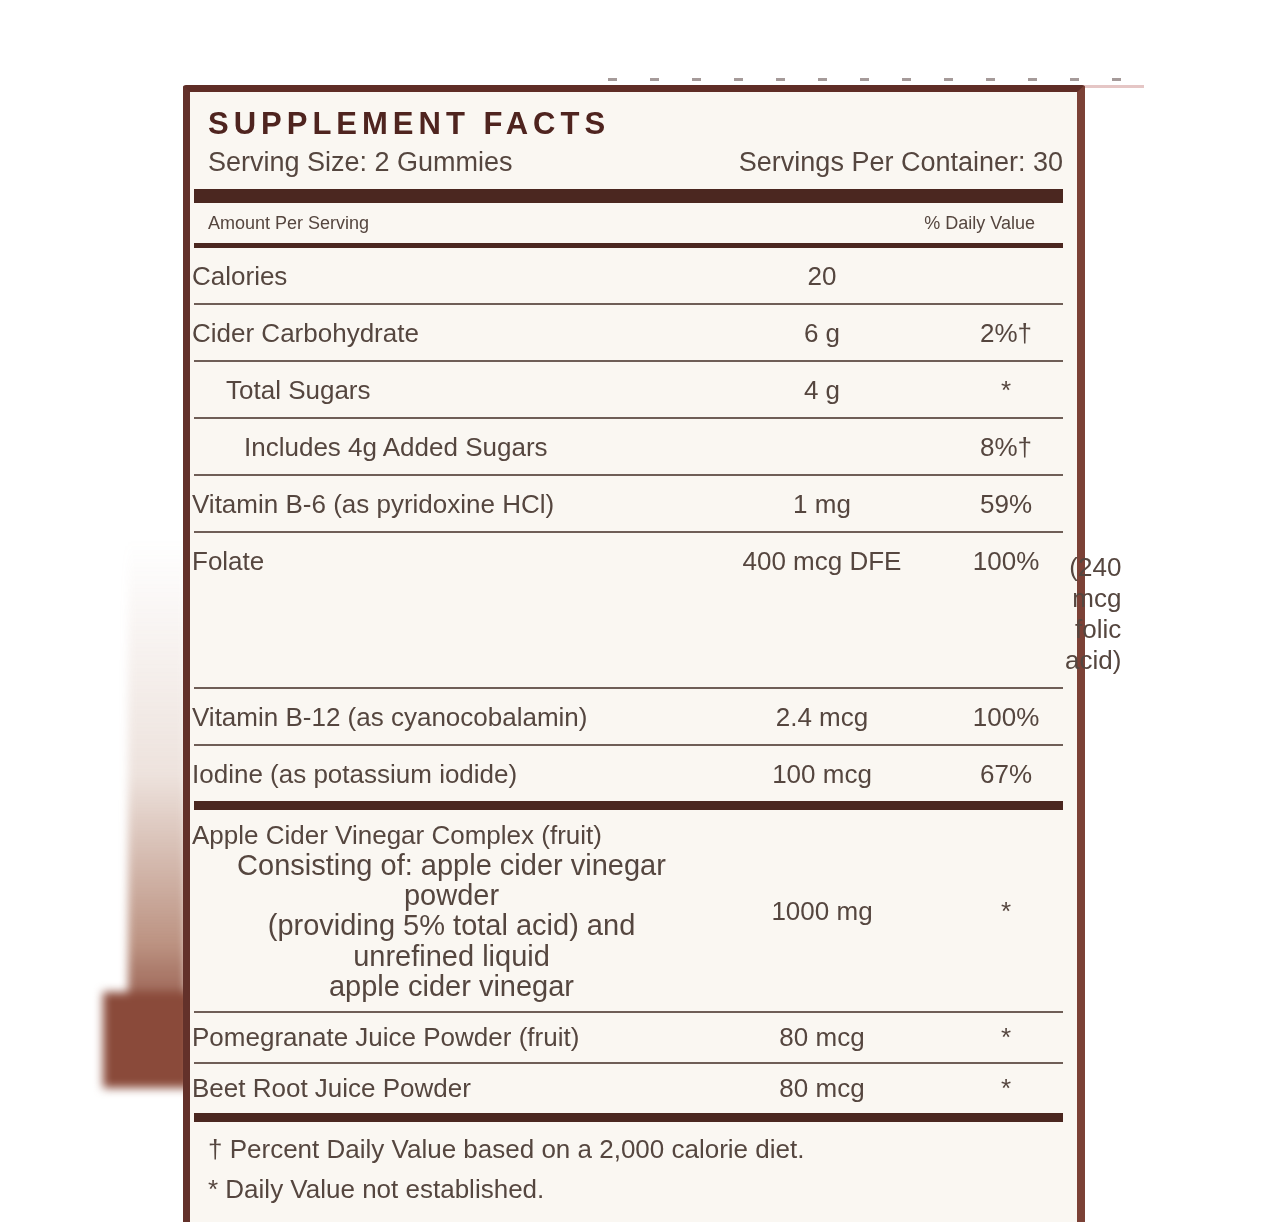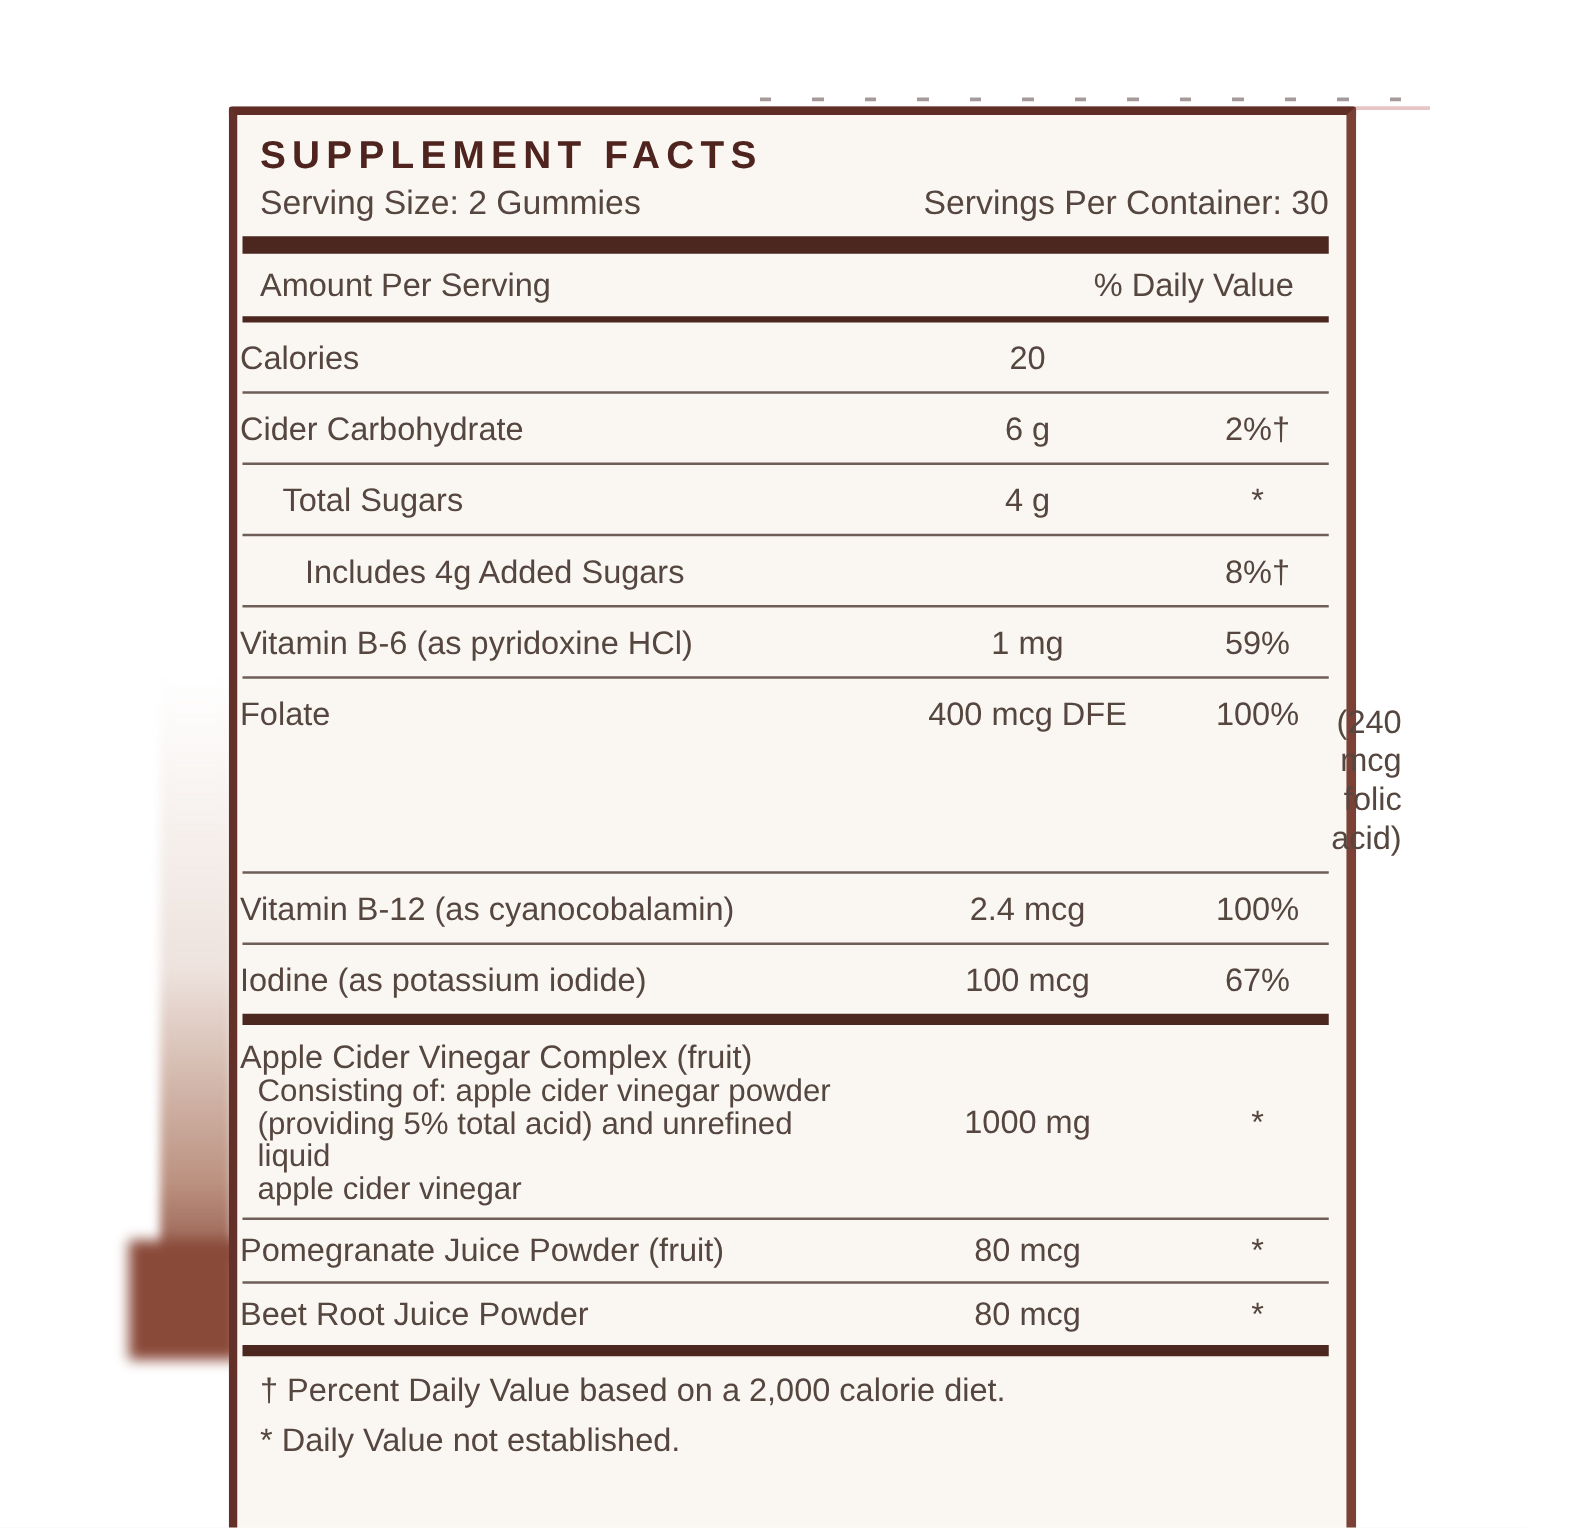--- a/index.html
+++ b/index.html
@@ -55,36 +55,36 @@
   .bar-mid{height:5px;}
   .bar-heavy{height:9px;}
   .rule{height:2px;background:#6f5e57;margin:0 14px 0 4px;}
 
   .row{display:flex;align-items:flex-start;font-size:26px;padding:13px 12px 11px 2px;border-radius:11px;}
   .row .name{flex:1;}
   .row .amt{width:250px;text-align:center;}
   .row .dv{width:118px;text-align:center;}
   .row-tight{padding-top:9px;padding-bottom:9px;}
 
-  .cols-row{display:flex;justify-content:space-between;font-size:26px;padding:10px 42px 9px 18px;}
+  .cols-row{display:flex;justify-content:space-between;font-size:18px;padding:10px 42px 9px 18px;}
 
   .indent-1{padding-left:34px;}
   .indent-2{padding-left:52px;}
 
   
   .right-2line{width:368px;display:flex;flex-direction:row;}
   .right-2line .line1{display:flex;}
   .right-2line .line1 .amt{width:250px;text-align:center;}
   .right-2line .line1 .dv{width:118px;text-align:center;}
   .right-2line .line2{text-align:right;padding-right:40px;padding-top:6px;}
 
   
   .row-center{align-items:center;padding-top:11px;padding-bottom:9px;}
   .name-block{flex:1;}
-  .name-block .sub{font-size:25px;line-height:1.05;padding-left:14px;}
+  .name-block .sub{font-size:29px;line-height:1.05;padding-left:14px;text-align:center;}
   .name-block .main{line-height:1.1;}
 
   .footnotes{padding:12px 12px 0 18px;font-size:26px;}
   .footnotes .fn2{margin-top:9px;}
 </style>
 </head>
 <body>
 
 <div class="stage">
 

